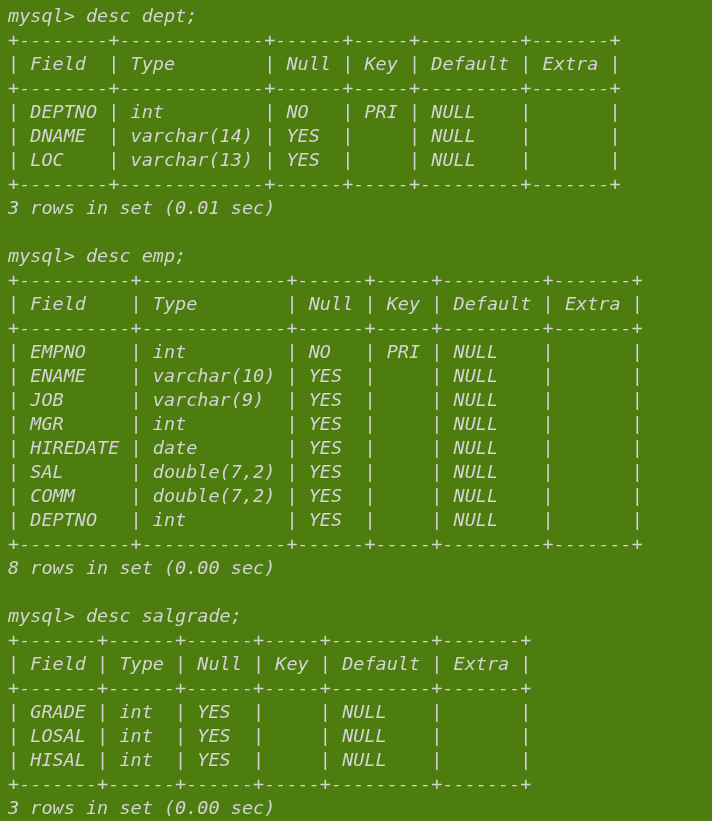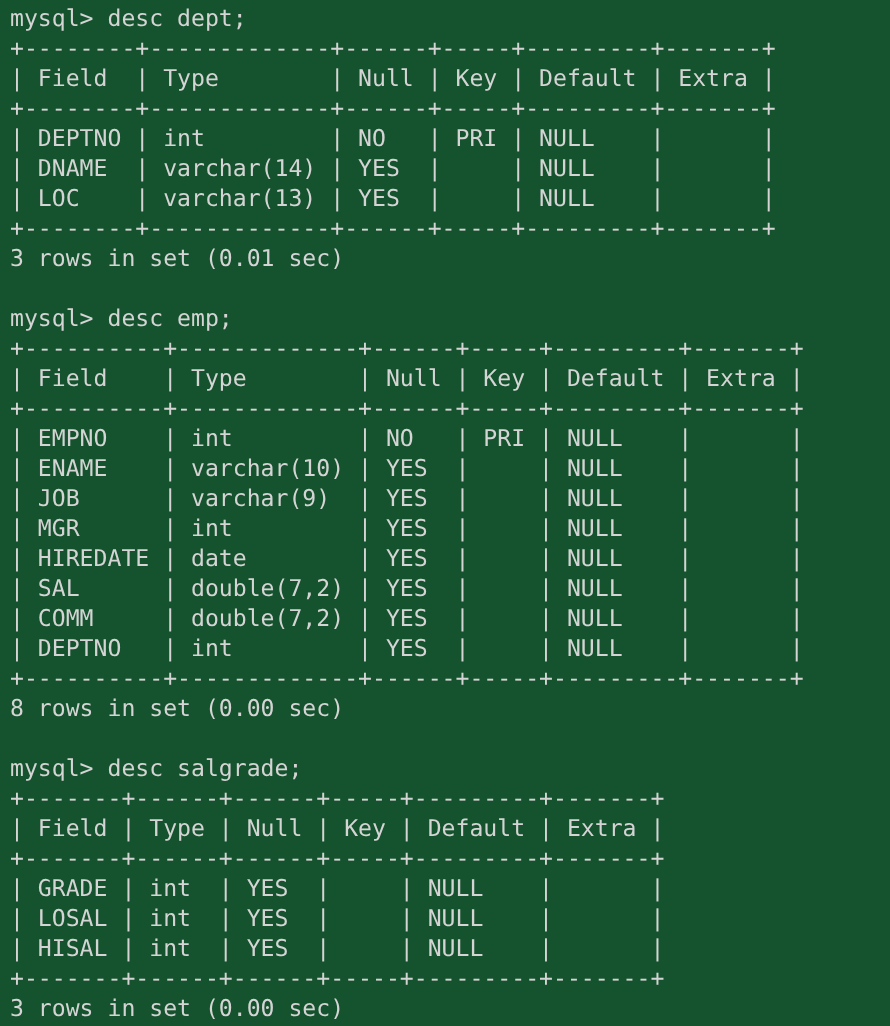--- a/index.html
+++ b/index.html
@@ -9,29 +9,30 @@
     background: #0c0c0c;
   }
   body {
     width: 712px;
     height: 821px;
     overflow: hidden;
   }
   #terminal {
     width: 712px;
     height: 821px;
-    background: #14532d;
+    background: #4d7c0f;
     color: #d4d4d4;
     font-family: "DejaVu Sans Mono", "Liberation Mono", monospace;
     font-size: 18.5px;
     line-height: 24px;
     letter-spacing: 0px;
     padding: 4px 0 0 8px;
     box-sizing: border-box;
     white-space: pre;
+    font-style: italic;
     -webkit-font-smoothing: antialiased;
   }
   .line {
     height: 24px;
     white-space: pre;
     font-variant-ligatures: none;
   }
   .blank {
     height: 24px;
   }

